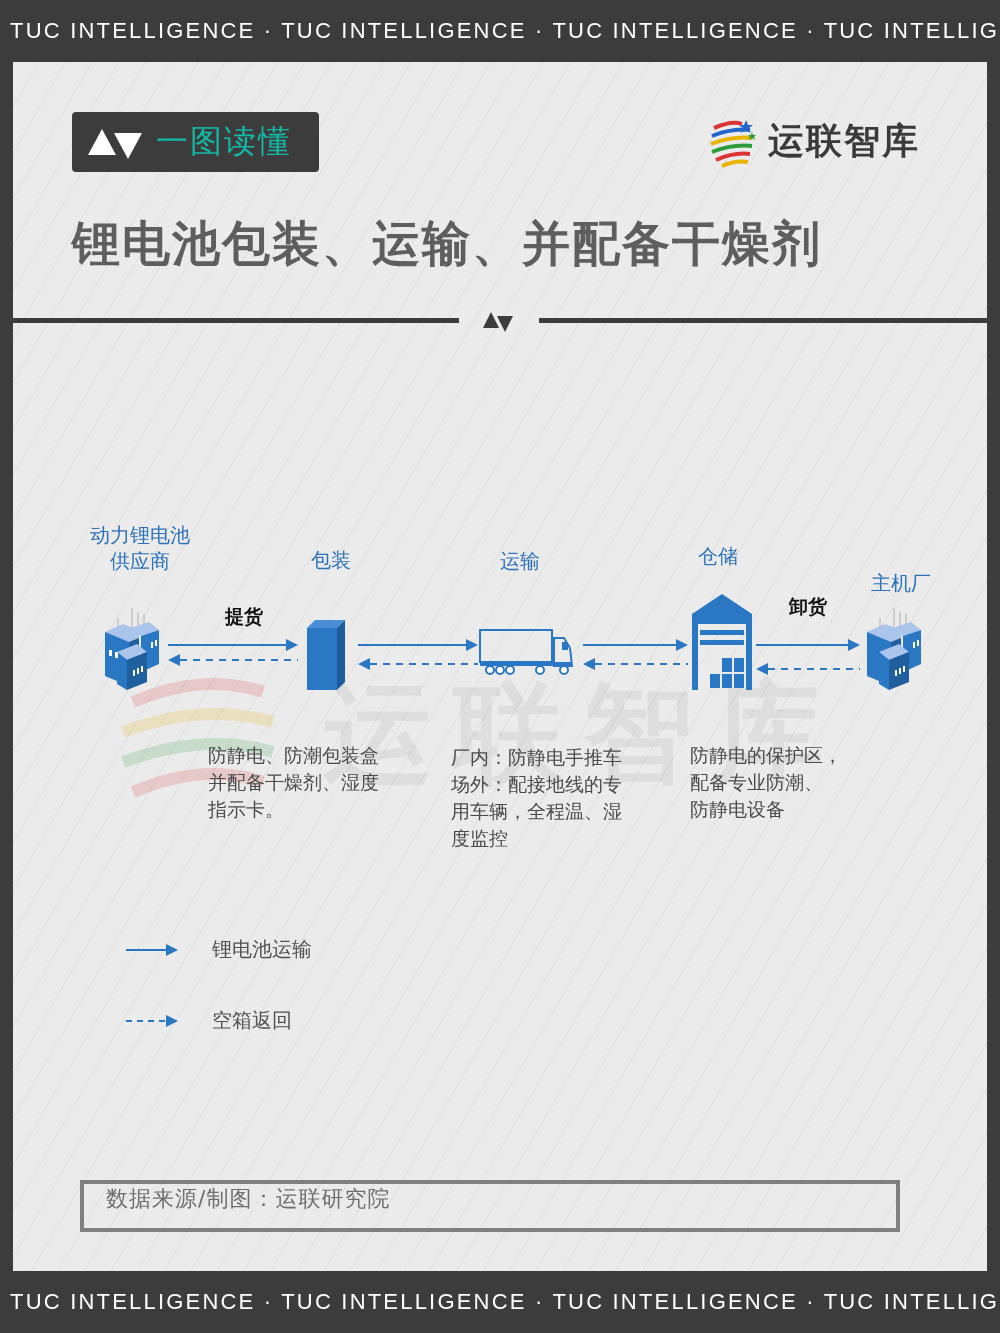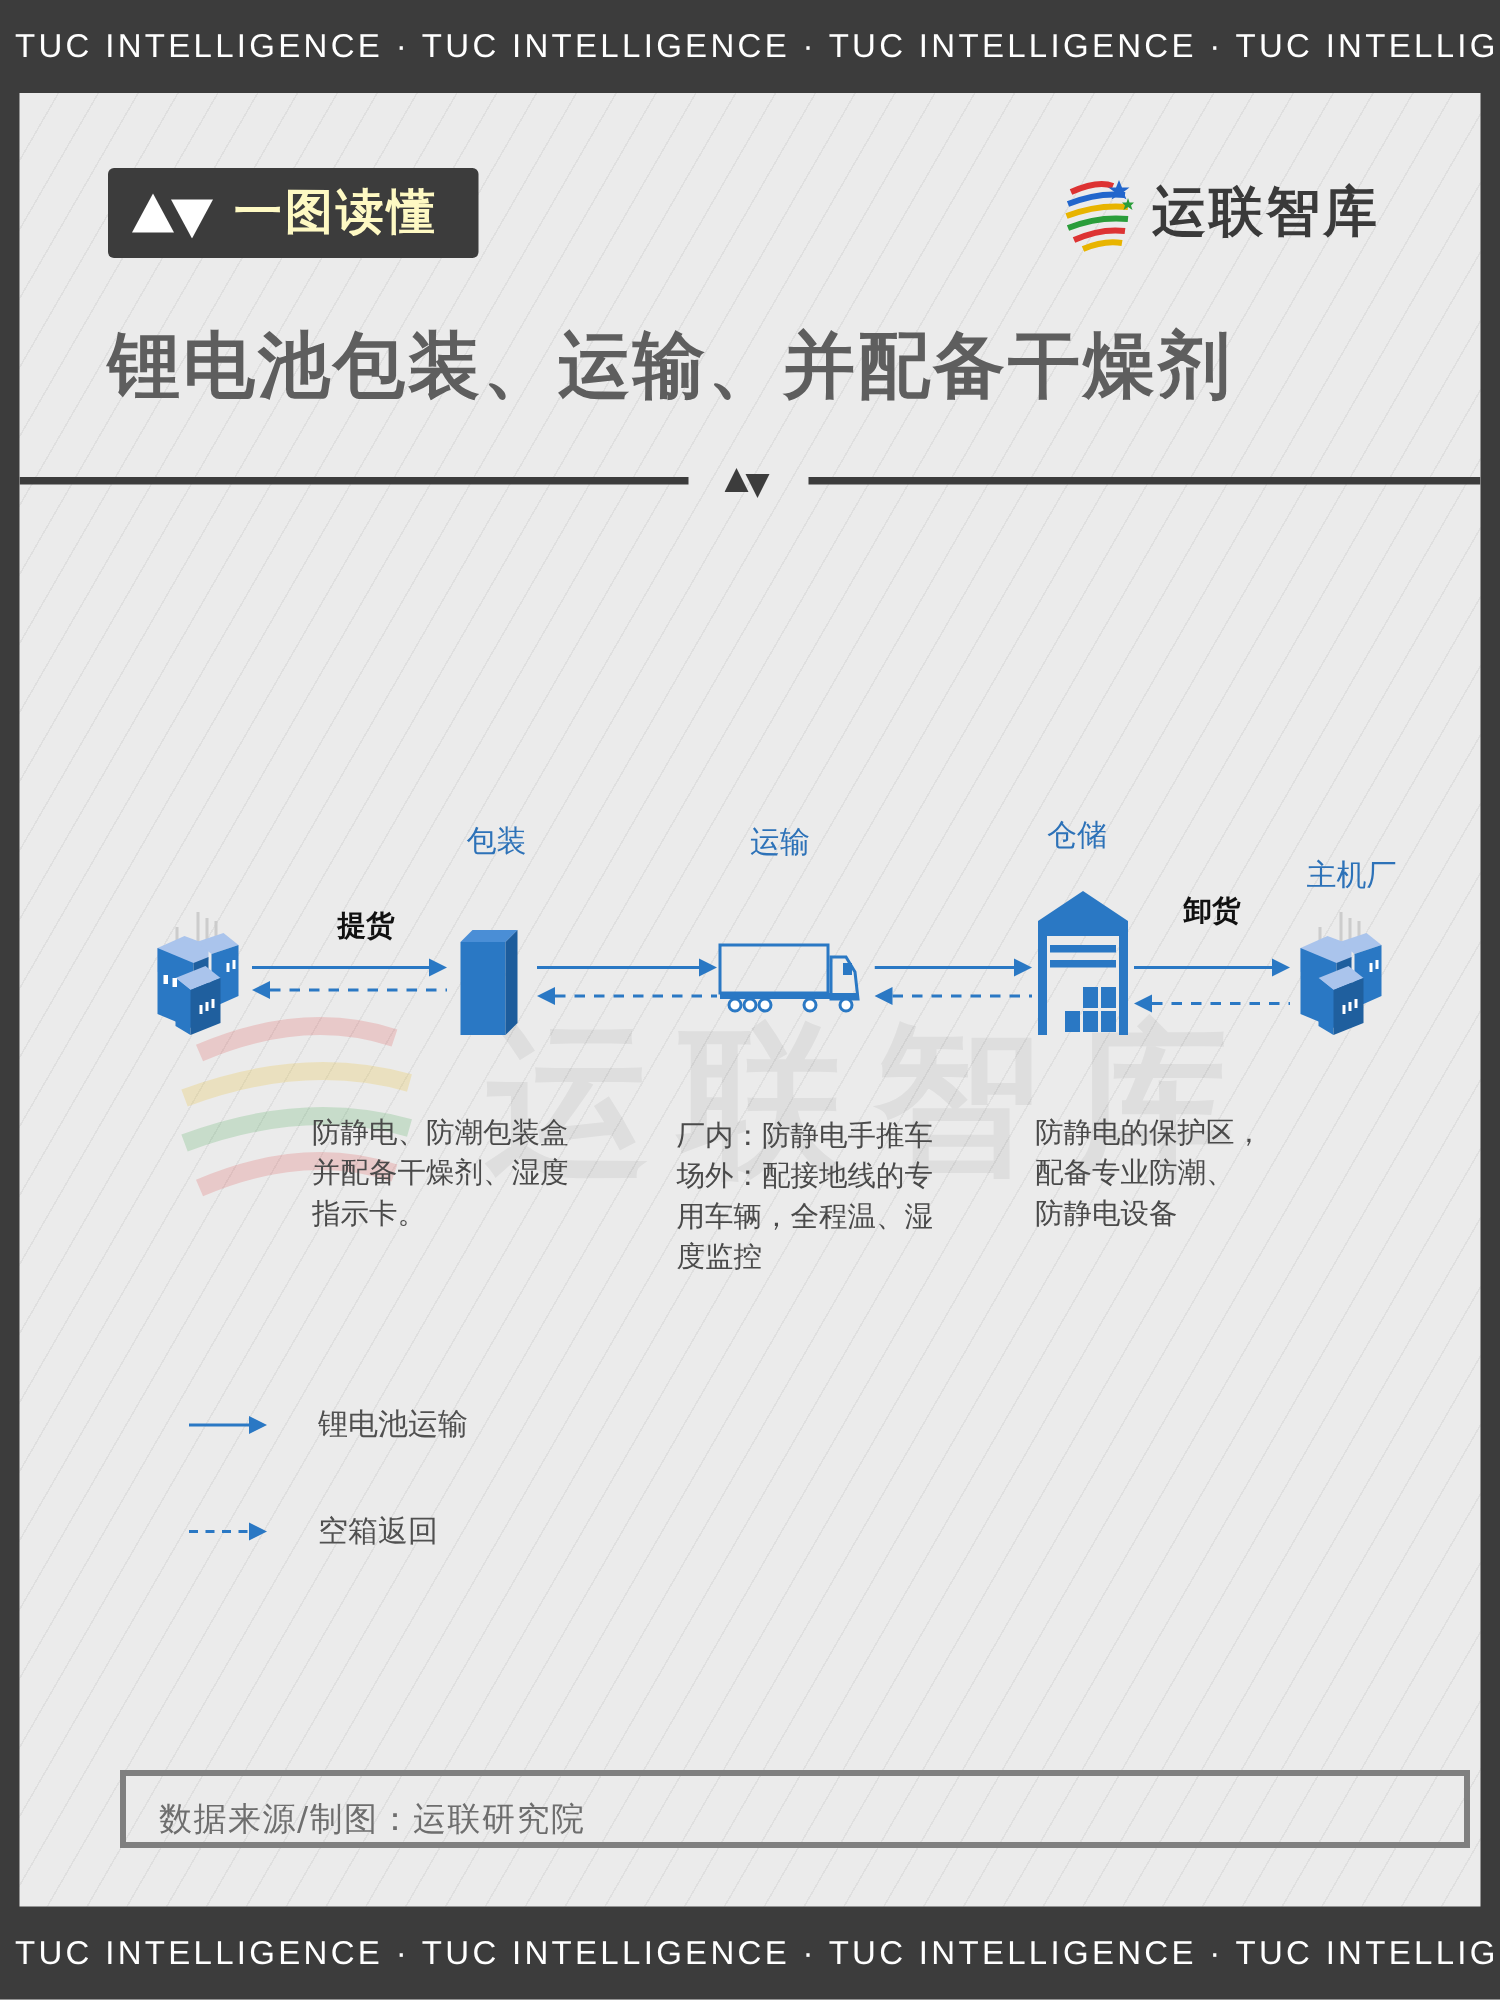--- a/index.html
+++ b/index.html
@@ -21,21 +21,21 @@
     position: absolute; left: 13px; top: 62px; width: 974px; height: 1209px;
     background-color: #ebebeb;
     background-image: repeating-linear-gradient(-60deg, transparent 0 22px, rgba(0,0,0,0.05) 22px 23px);
     overflow: hidden;
   }
   .badge {
     position: absolute; left: 59px; top: 50px; width: 247px; height: 60px;
     background: #3c3c3c; border-radius: 4px; display: flex; align-items: center;
     padding-left: 16px; gap: 14px;
   }
-  .badge-text { color: #fef9c3; font-size: 32px; font-weight: bold; letter-spacing: 2px; }
+  .badge-text { color: #14b8a6; font-size: 32px; font-weight: normal; letter-spacing: 2px; }
   .logo { position: absolute; left: 695px; top: 52px; display: flex; align-items: center; gap: 8px; }
   .logo-text { font-size: 36px; font-weight: bold; color: #3a3a3a; letter-spacing: 2px; }
   .title {
     position: absolute; left: 59px; top: 150px; font-size: 48px; font-weight: bold;
     color: #5e5e5e; letter-spacing: 2px;
   }
   .divider-l { position: absolute; left: 0; top: 256px; width: 446px; height: 5px; background: #3c3c3c; }
   .divider-r { position: absolute; left: 526px; top: 256px; width: 448px; height: 5px; background: #3c3c3c; }
   .divider-icon { position: absolute; left: 470px; top: 248px; }
 
@@ -50,22 +50,22 @@
   }
   .action-label { position: absolute; color: #111; font-size: 19px; font-weight: bold; }
   .icon { position: absolute; }
   .arrow { position: absolute; height: 14px; }
   .desc {
     position: absolute; color: #4a4a4a; font-size: 19px; line-height: 27px; white-space: pre-line;
   }
   .legend-row { position: absolute; left: 113px; display: flex; align-items: center; gap: 34px; }
   .legend-text { font-size: 20px; color: #505050; }
   .source-box {
-    position: absolute; left: 67px; top: 1118px; width: 900px; height: 52px;
-    border: 4px solid #7f7f7f; display: flex; align-items: flex-end; padding-left: 22px;
+    position: absolute; left: 67px; top: 1118px; width: 820px; height: 52px;
+    border: 4px solid #7f7f7f; display: flex; align-items: flex-start; padding-left: 22px;
   }
   .source-text { font-size: 22px; color: #6e6e6e; letter-spacing: 1px; }
 </style>
 </head>
 <body>
 
 <div class="ticker top">TUC INTELLIGENCE · TUC INTELLIGENCE · TUC INTELLIGENCE · TUC INTELLIGENCE</div>
 
 <div class="panel">
 
@@ -101,20 +101,22 @@
 
   <div class="title">锂电池包装、运输、并配备干燥剂</div>
 
   <div class="divider-l"></div>
   <svg class="divider-icon" width="34" height="22" viewBox="0 0 34 22">
     <polygon points="0,18 8,2 16,18" fill="#3c3c3c"></polygon>
     <polygon points="14,6 30,6 22,22" fill="#3c3c3c"></polygon>
   </svg>
   <div class="divider-r"></div>
 
+  <div class="node-label" style="left:70px; top:460px; width:114px; white-space:pre-line;">动力锂电池
+供应商</div>
   <div class="node-label" style="left:288px; top:485px; width:60px;">包装</div>
   <div class="node-label" style="left:477px; top:486px; width:60px;">运输</div>
   <div class="node-label" style="left:675px; top:481px; width:60px;">仓储</div>
   <div class="node-label" style="left:848px; top:483px; width:80px;margin-top:25px;">主机厂</div>
 
   <div class="action-label" style="left:212px; top:542px;">提货</div>
   <div class="action-label" style="left:776px; top:532px;">卸货</div>
 
   <svg class="icon" style="left:90px; top:540px;" width="60" height="90" viewBox="0 0 60 90">
     <rect x="28" y="6" width="2" height="26" fill="#ccc"></rect>

